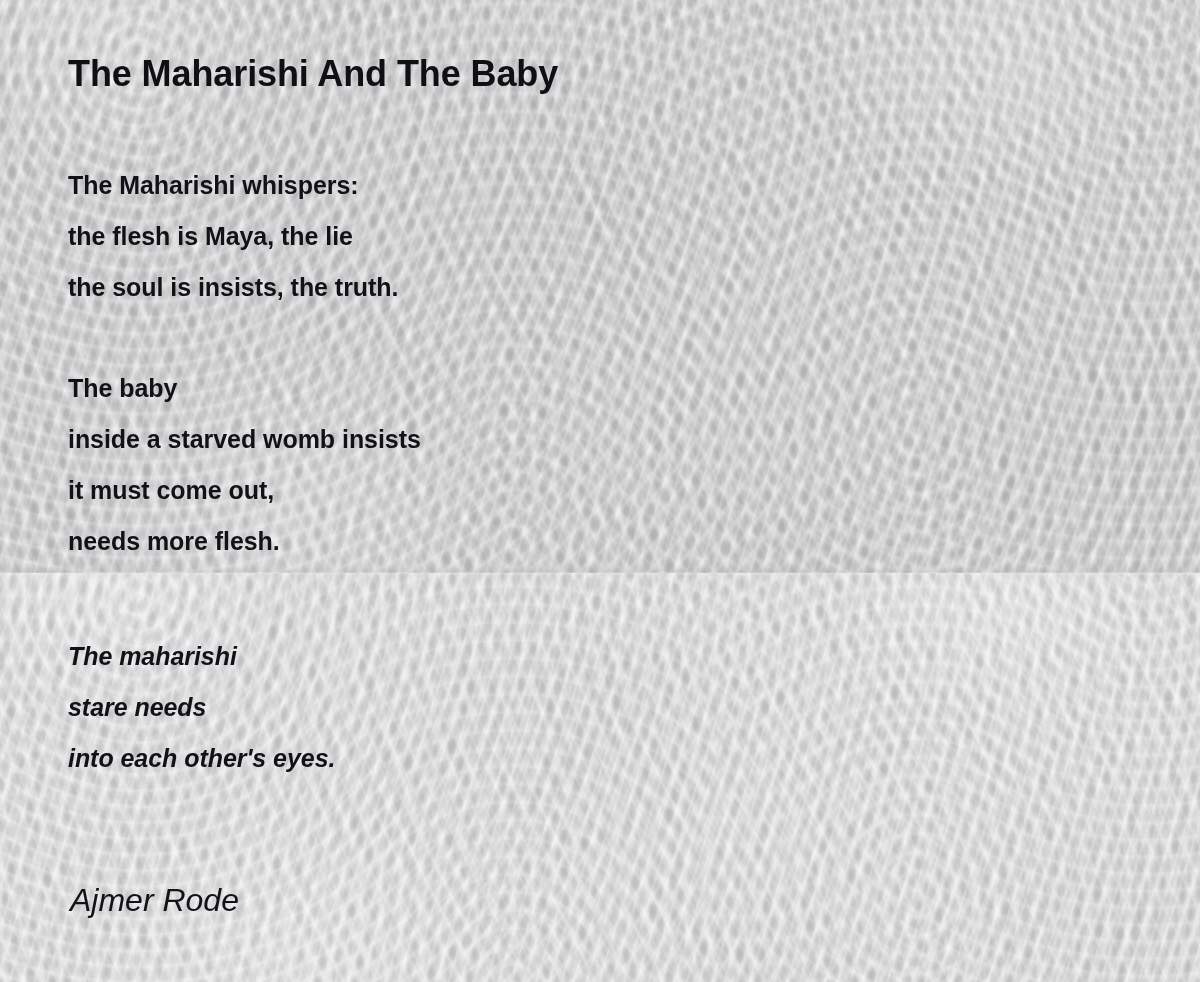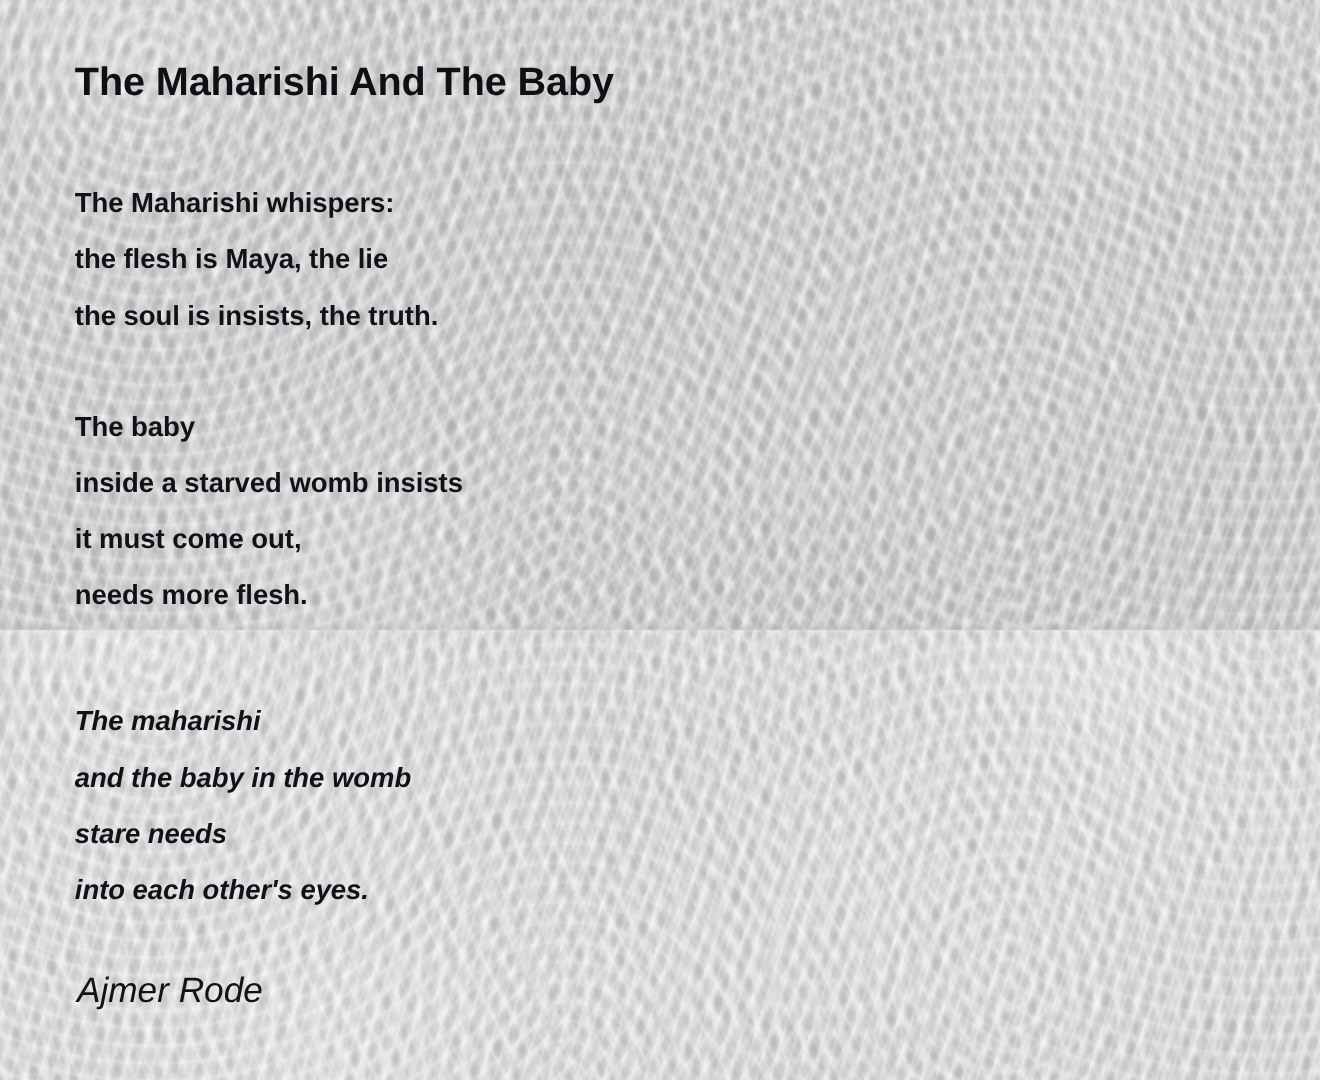--- a/index.html
+++ b/index.html
@@ -14,21 +14,21 @@
     font-family: "Liberation Sans", sans-serif;
     background: #c9c9c9;
   }
 
   
   .poem-canvas {
     position: relative;
     width: 1200px;
     height: 982px;
     overflow: hidden;
-    background-color: #f97316;
+    background-color: #c4b5fd;
     isolation: isolate;
   }
 
   
   .bg-band {
     position: absolute;
     left: 0;
     width: 1200px;
     overflow: hidden;
   }
@@ -231,21 +231,20 @@
 
     <p class="stanza stanza-2">
       <span class="line">The baby</span>
       <span class="line">inside a starved womb insists</span>
       <span class="line">it must come out,</span>
       <span class="line">needs more flesh.</span>
     </p>
 
     <p class="stanza stanza-3">
       <span class="line">The maharishi</span>
-      <span class="line">and the baby in the womb</span>
       <span class="line">stare needs</span>
       <span class="line">into each other's eyes.</span>
     </p>
 
     <p class="poem-author">Ajmer Rode</p>
 
   </div>
 </div>
 
 </body></html>

